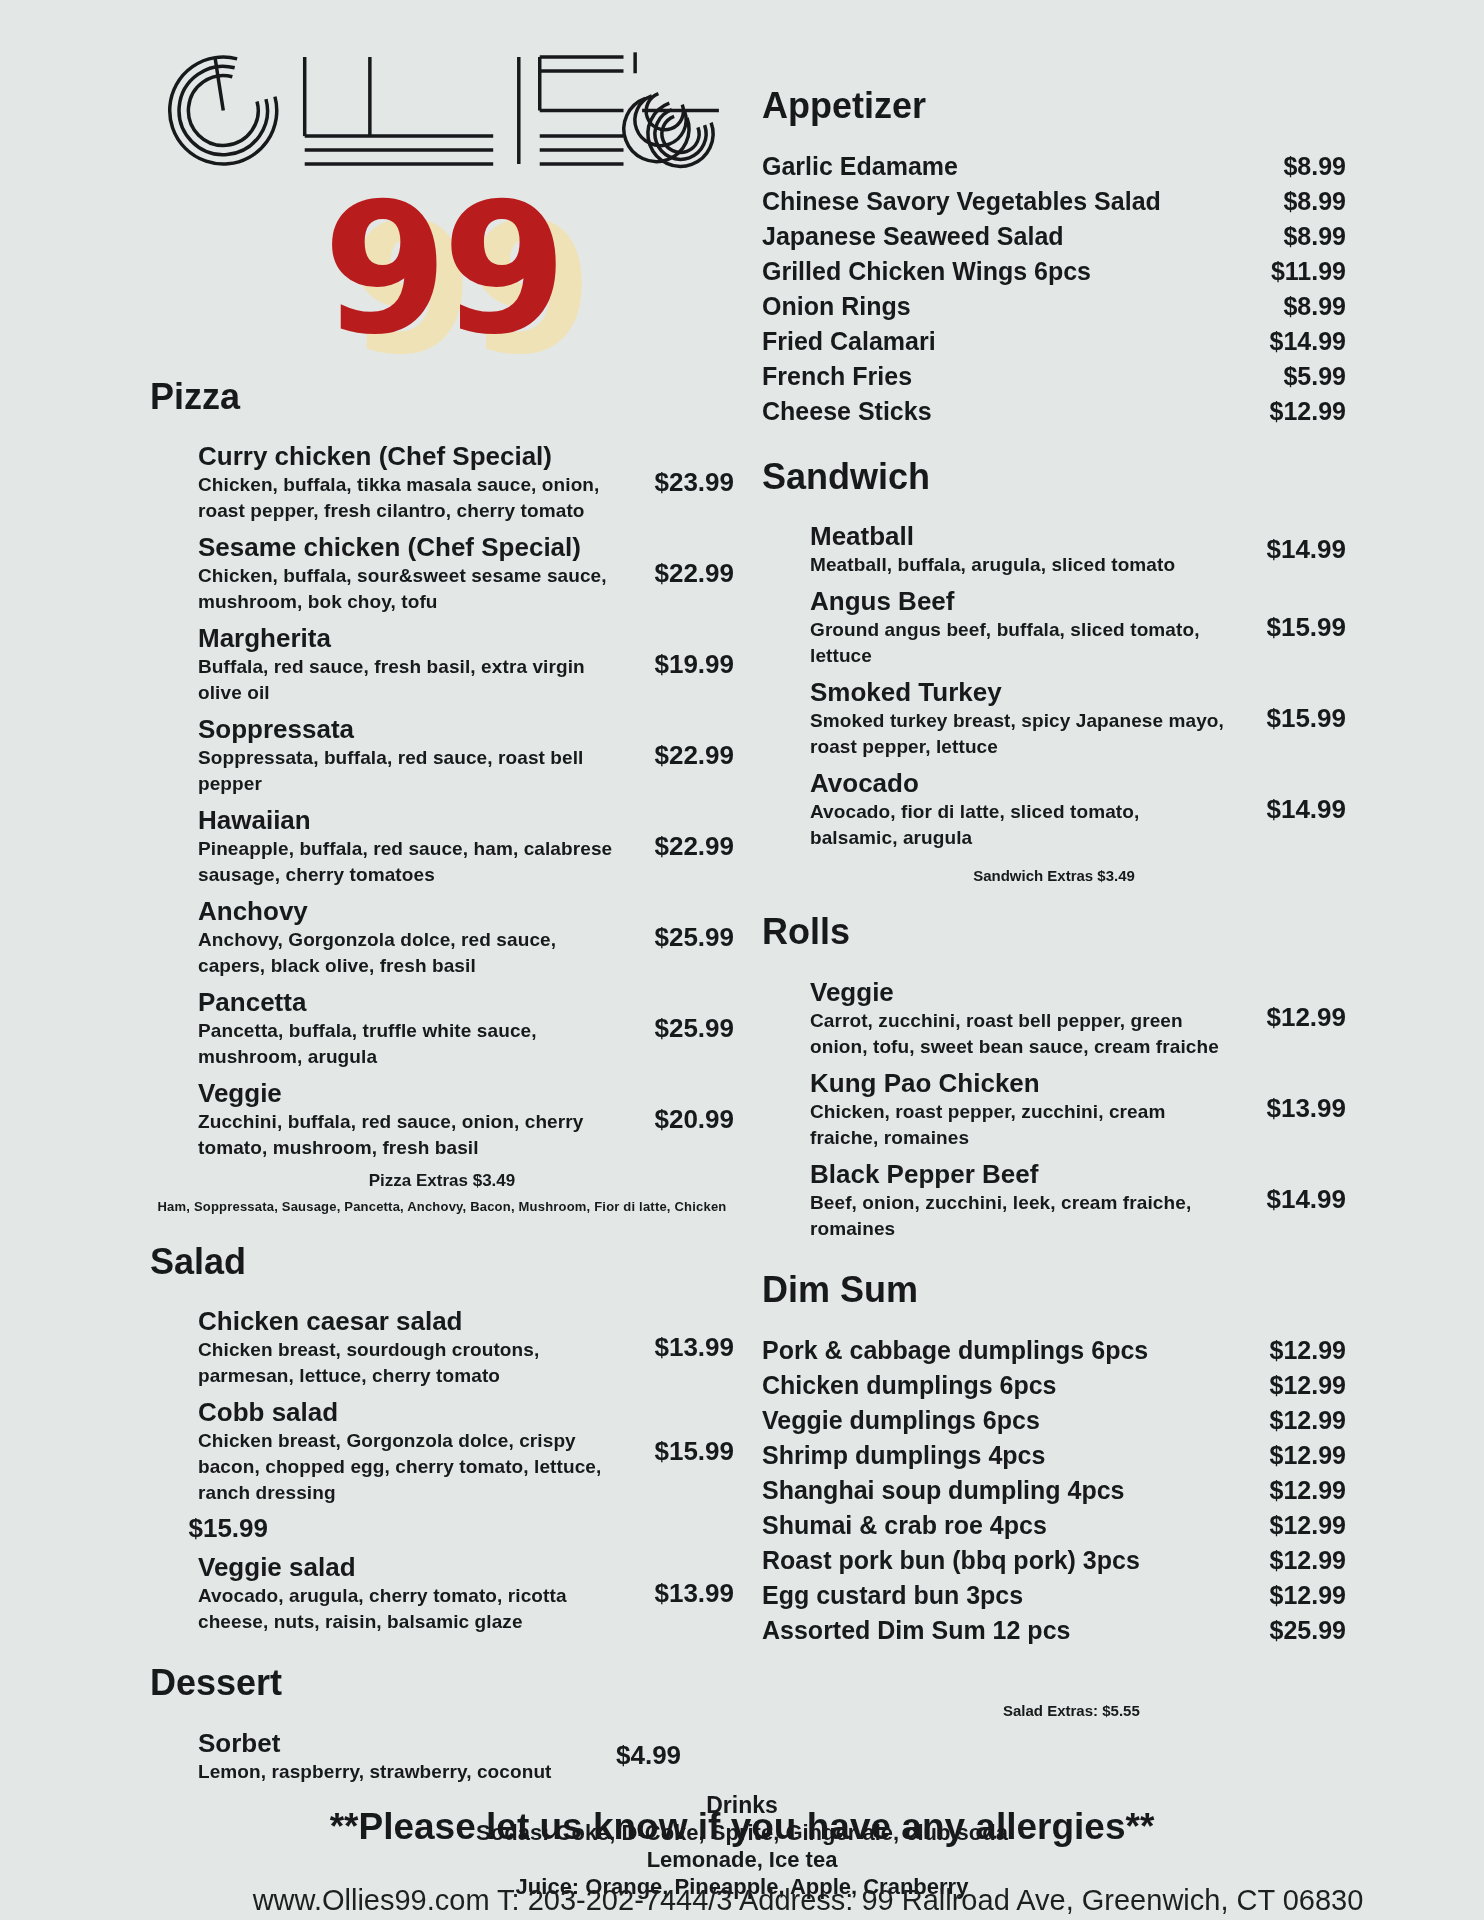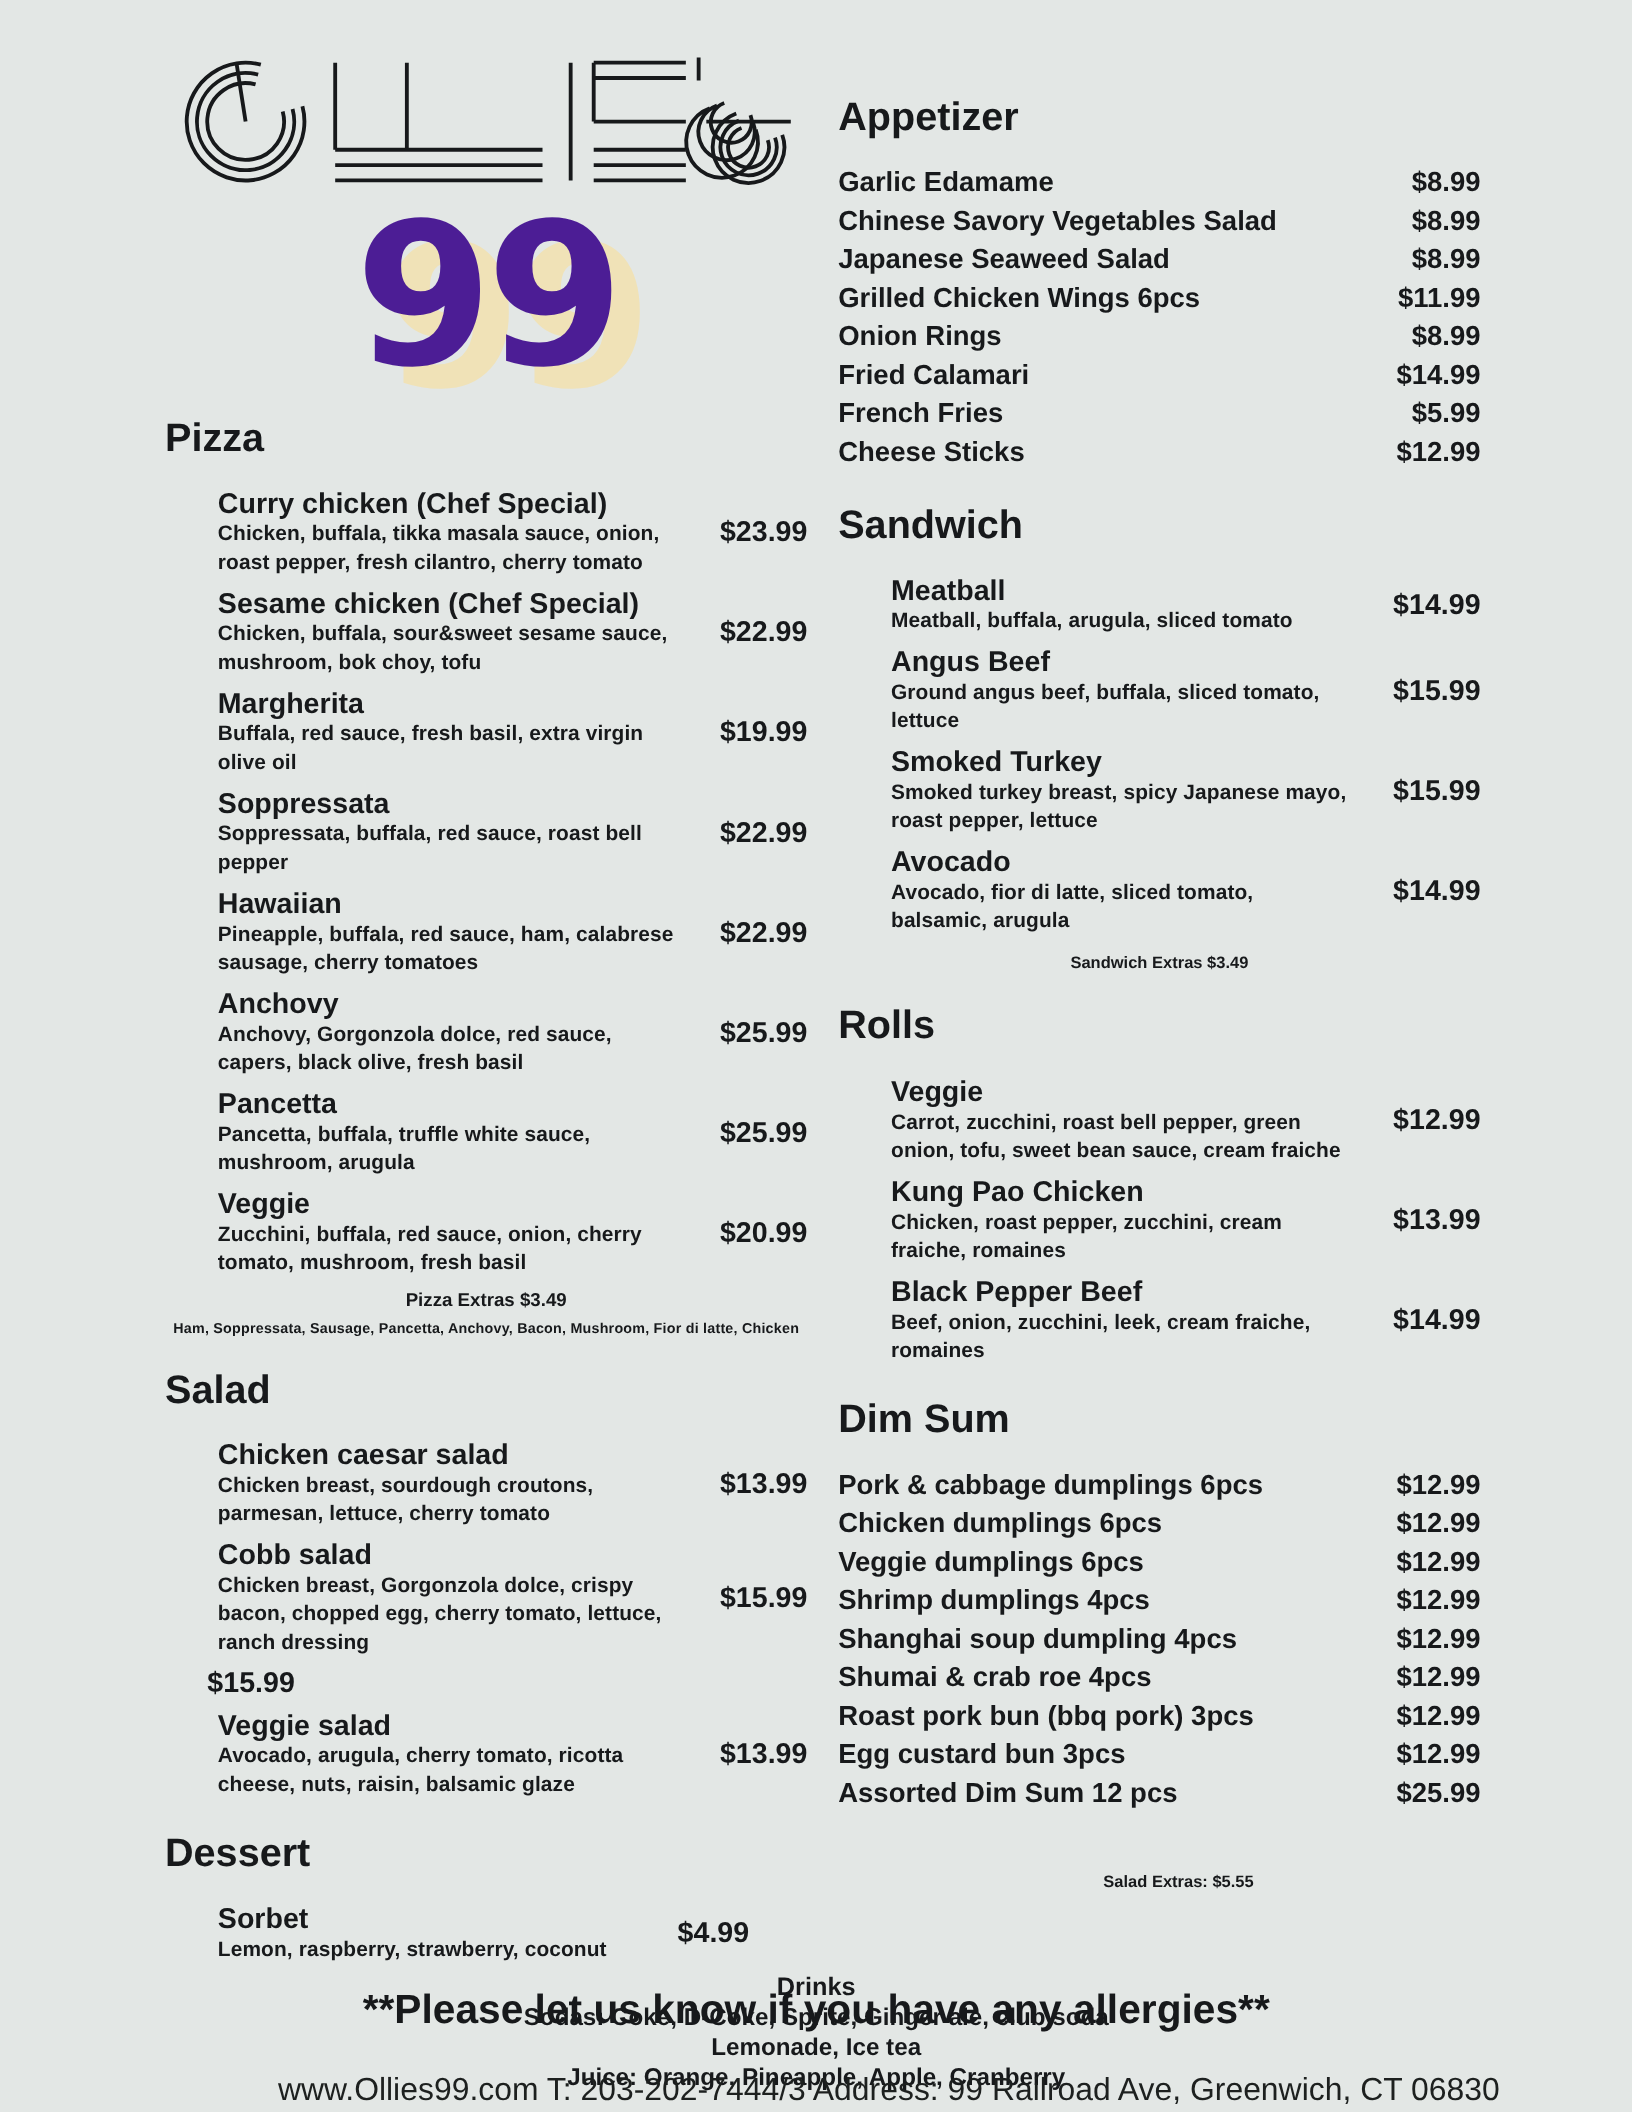--- a/index.html
+++ b/index.html
@@ -12,21 +12,21 @@
   .col{flex:1;min-width:0;}
   .col-right{padding-top:84px;}
 
   
   .brand{margin-top:50px;text-align:center;}
   .brand-logo{width:560px;height:121px;display:inline-block;}
   .brand-logo path,.brand-logo line{fill:none;stroke:#17191b;stroke-width:3;}
   .brand-number{
     font-family:"DejaVu Sans",sans-serif;font-weight:700;
     font-size:180px;line-height:1;letter-spacing:-6px;
-    color:#4c1d95;text-shadow:26px 20px 0 #f0e2b7;
+    color:#b91c1c;text-shadow:26px 20px 0 #f0e2b7;
     margin-top:4px;
   }
 
   
   .section-title{font-size:36px;font-weight:700;line-height:1.2;margin:26px 0 22px;}
   .col-left .menu-section:first-of-type .section-title{margin-top:16px;}
   .col-right .menu-section:first-of-type .section-title{margin-top:0;}
 
   .menu-item{display:flex;}
   .menu-item.detailed{align-items:center;margin-bottom:7px;}

